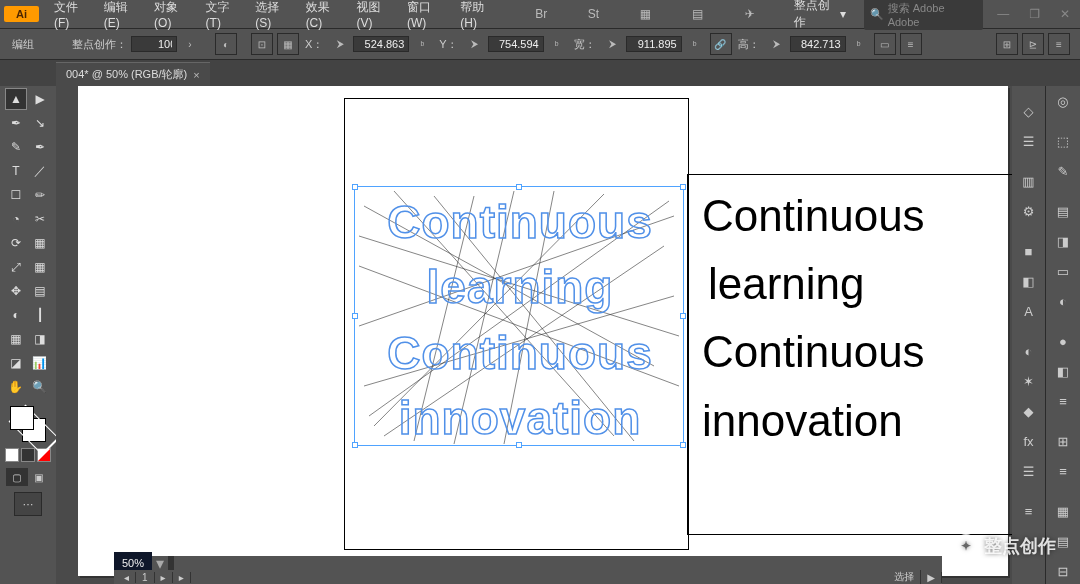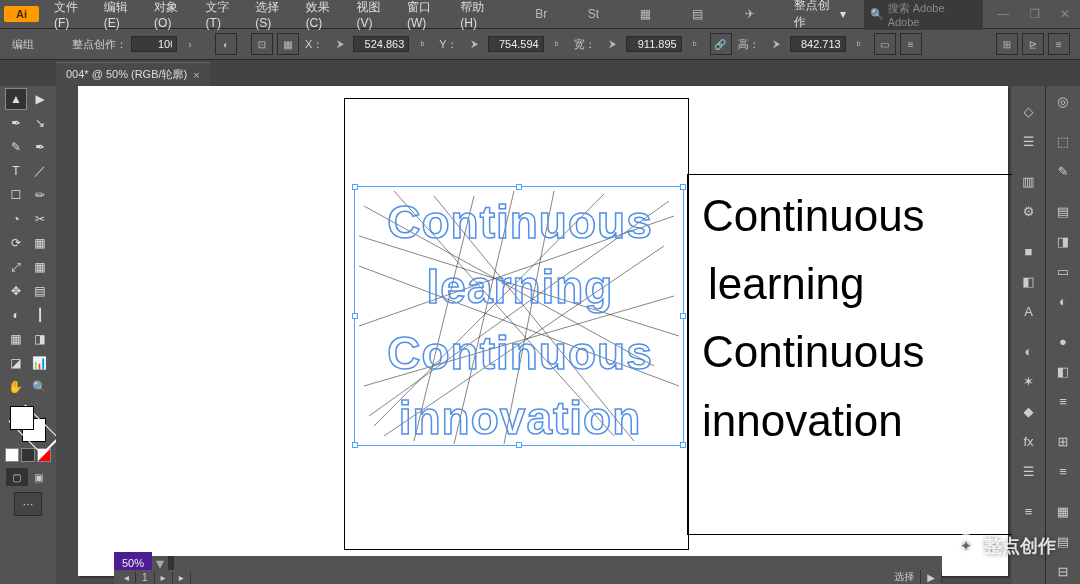--- a/index.html
+++ b/index.html
@@ -43,21 +43,21 @@
 .paper{position:absolute;top:0;left:22px;width:930px;height:490px;background:#fff;box-shadow:2px 2px 0 rgba(0,0,0,.3)}
 .artboard1{position:absolute;top:12px;left:288px;width:345px;height:452px;border:1px solid #000}
 .artboard2{position:absolute;top:88px;left:631px;width:361px;height:361px;border:1px solid #000}
 .sel-box{position:absolute;top:100px;left:298px;width:330px;height:260px;border:1px solid #4fa3ff}
 .sel-box .h{position:absolute;width:6px;height:6px;background:#fff;border:1px solid #4fa3ff}
 .outline-text{position:absolute;top:104px;left:302px;width:324px;font:700 46px/1.4 Georgia,serif;text-align:center;color:transparent;-webkit-text-stroke:1.5px #5090e8}
 .outline-text span{letter-spacing:1px}
 .scramble{position:absolute;top:100px;left:298px;width:330px;height:260px;pointer-events:none}
 .live-text{position:absolute;top:96px;left:646px;font:400 44px/1.55 "Segoe UI",sans-serif;color:#000}
 .scrollbar-h{position:absolute;left:58px;right:70px;bottom:14px;height:14px;background:#535353;display:flex;align-items:center}
-.scrollbar-h .zoom{background:#4c1d95;padding:0 8px;font-size:11px;color:#eee;height:23px;display:flex;align-items:center}
+.scrollbar-h .zoom{background:#0f172a;padding:0 8px;font-size:11px;color:#eee;height:23px;display:flex;align-items:center}
 .scrollbar-h .track{flex:1;position:relative}
 .scrollbar-h .thumb{position:absolute;left:20%;width:30%;height:100%;background:#777}
 .status-bar{position:absolute;left:58px;right:70px;bottom:0;height:14px;background:#535353;color:#ccc;font-size:10px;display:flex;align-items:center;padding-left:4px}
 .status-bar .seg{padding:0 6px;border-right:1px solid #333}
 .right-dock{width:68px;background:#4b4b4b;display:flex;flex-direction:column}
 .dock-col{width:34px;background:#535353;display:flex;flex-direction:column;align-items:center;gap:0}
 .right-dock .row2{display:flex;flex:1}
 .dock-ico{width:34px;height:30px;display:flex;align-items:center;justify-content:center;color:#ccc;font-size:13px;cursor:pointer}
 .dock-gap{height:10px}
 .dock-col:first-child{border-right:1px solid #2a2a2a}

